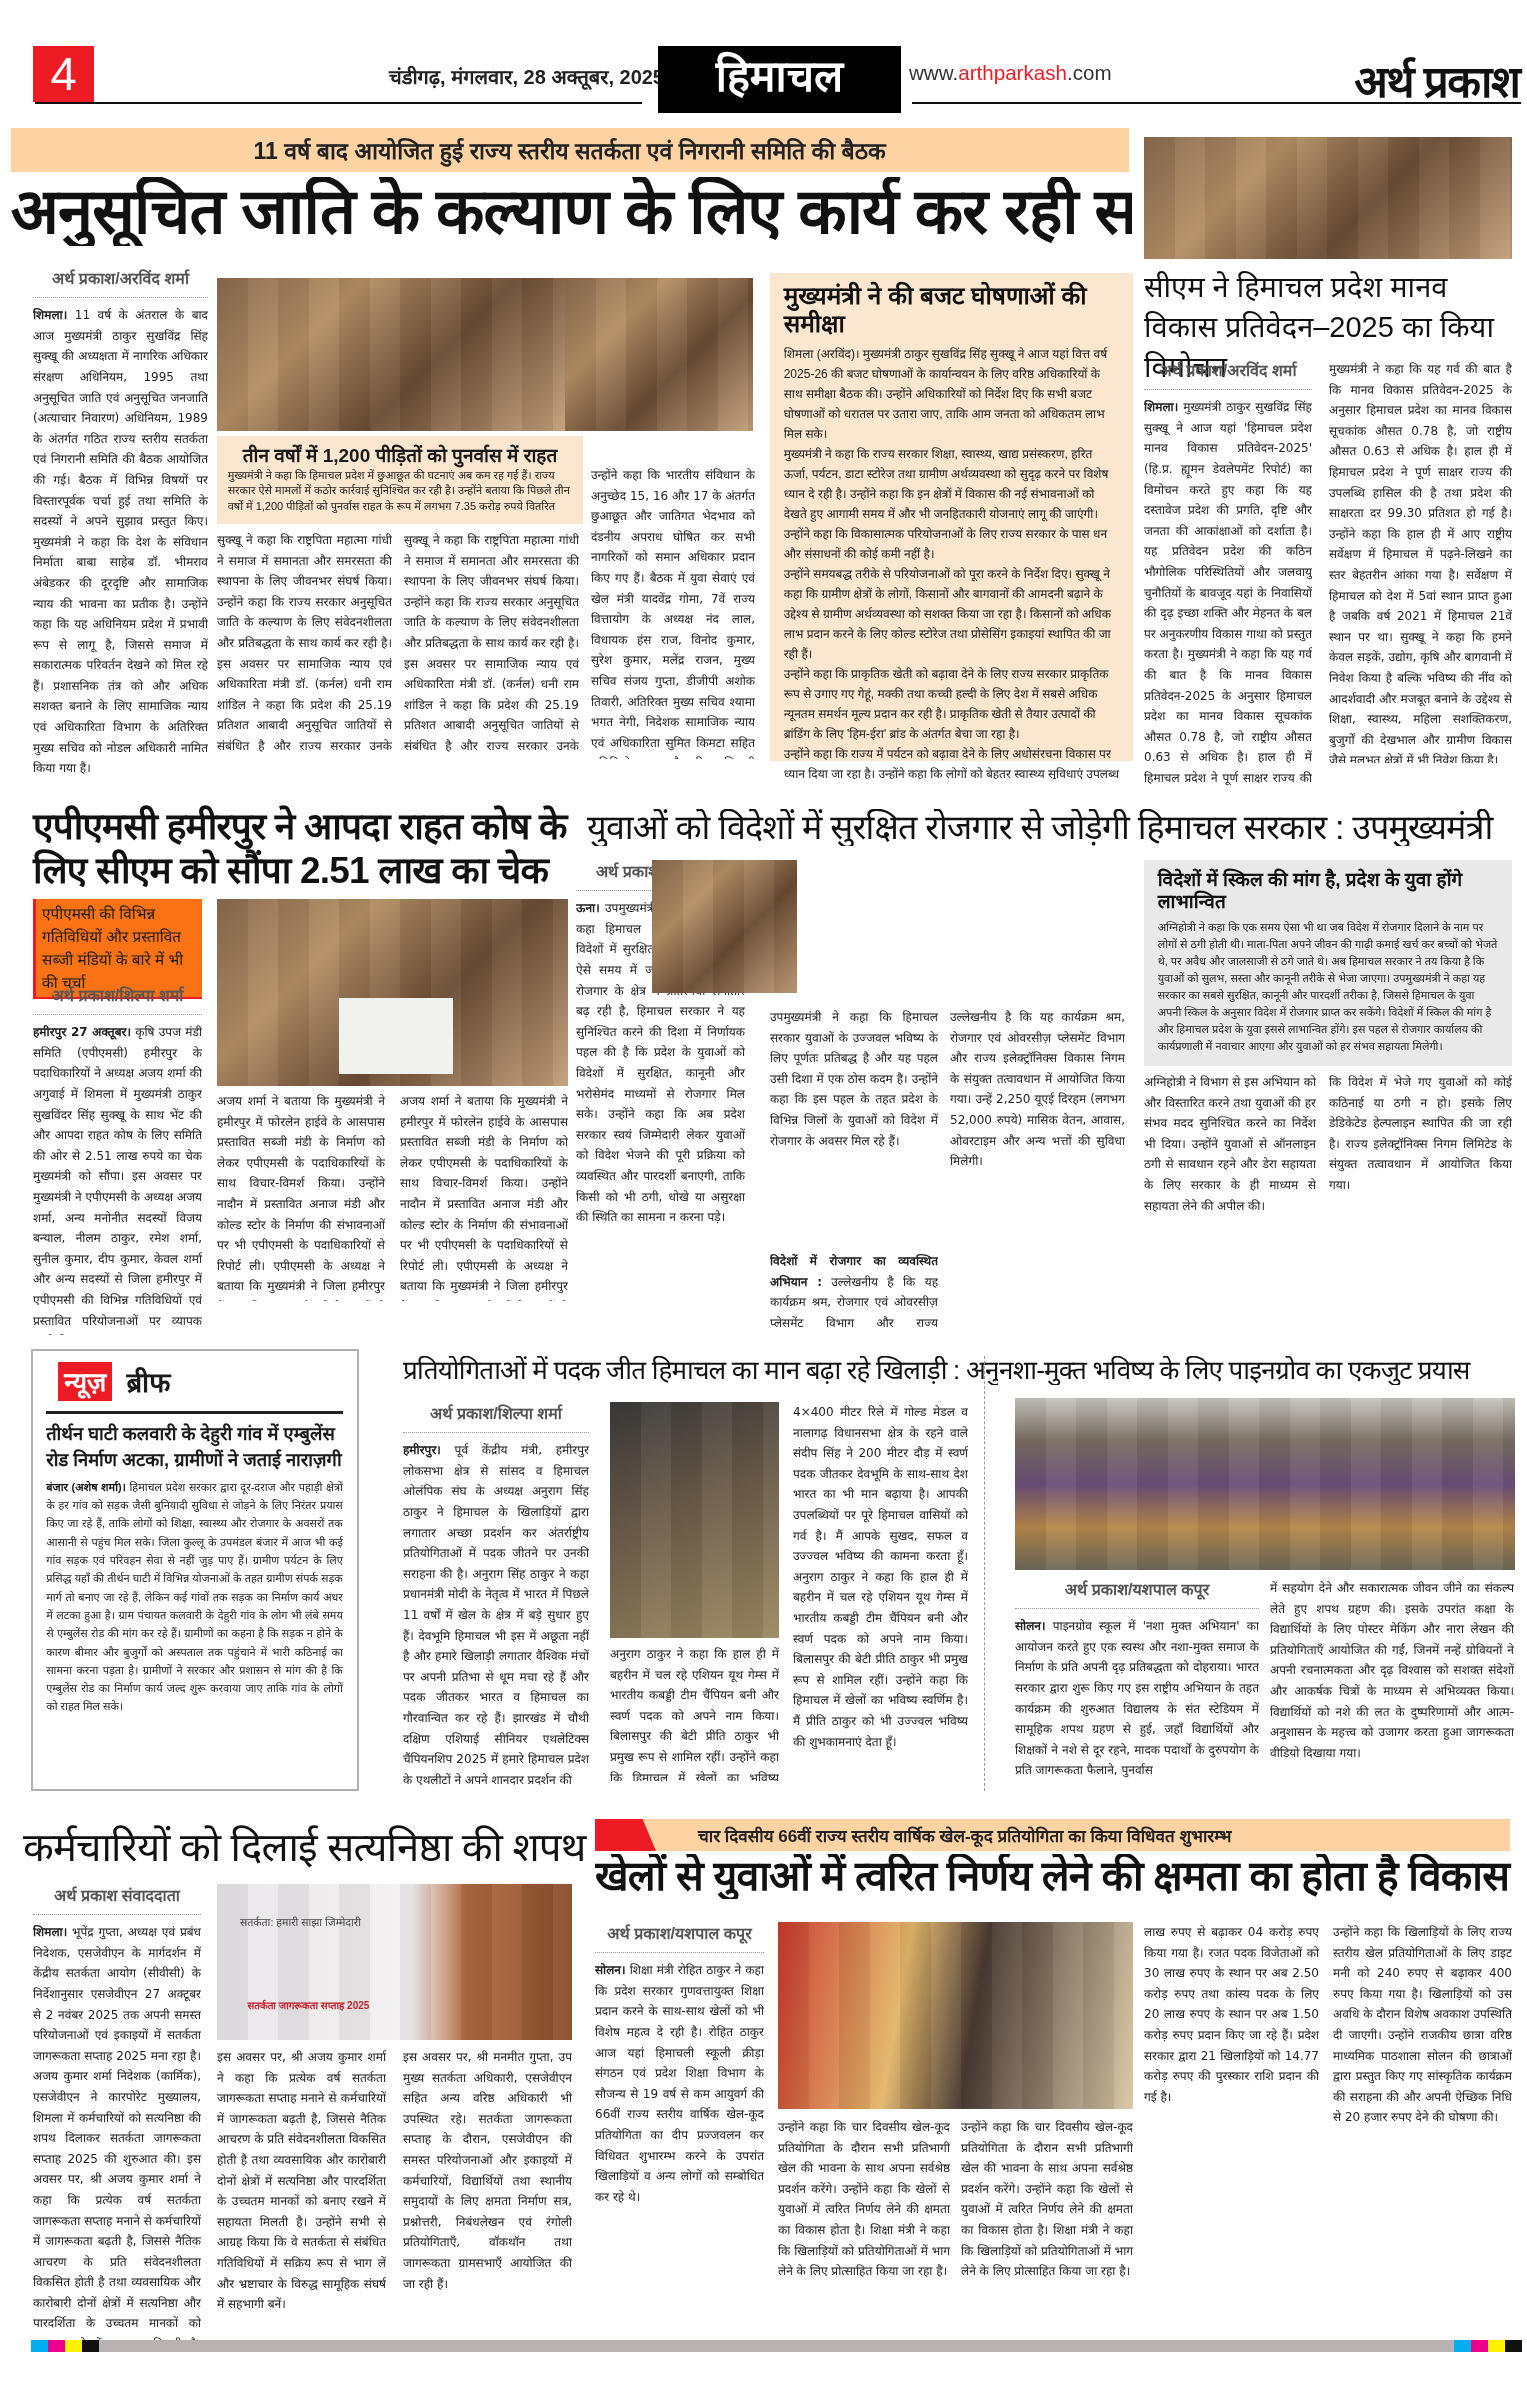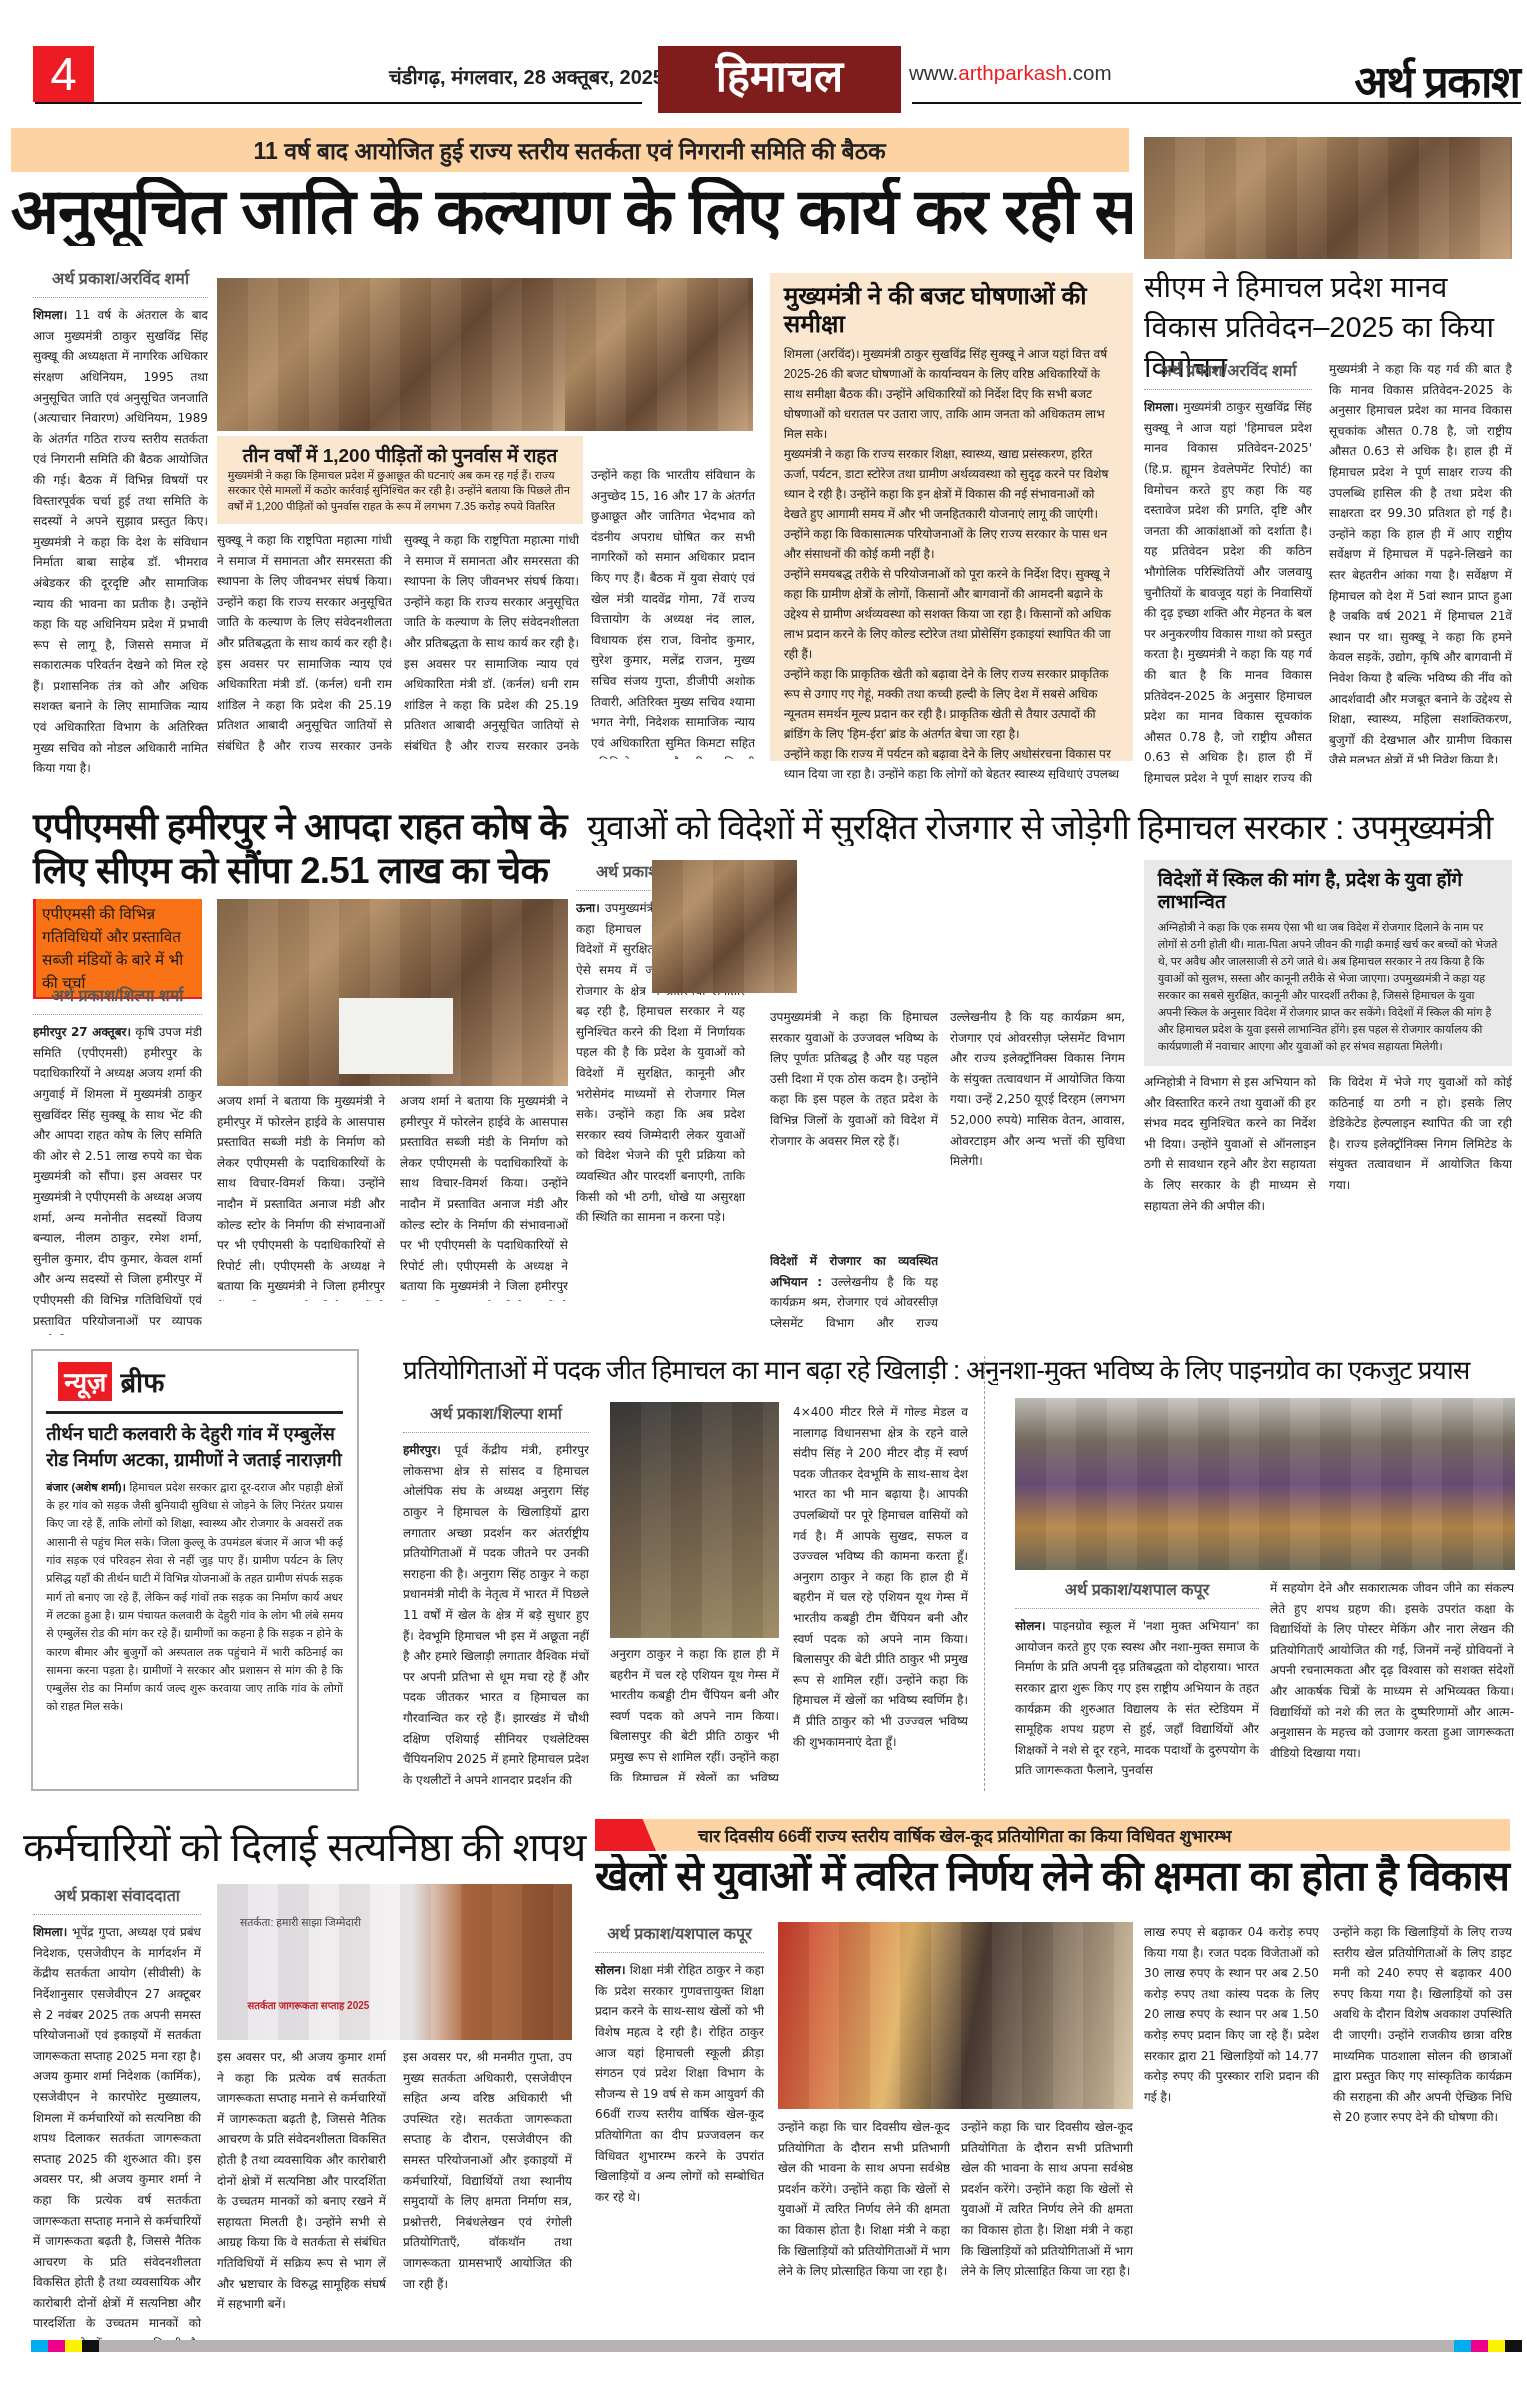--- a/index.html
+++ b/index.html
@@ -22,21 +22,21 @@
   .regbar span { display: block; width: 17px; }
 </style>
 </head>
 <body>
 
 <div class="abs" style="left:0;top:0;width:1527px;height:114px;">
   <div class="abs" style="left:33px;top:46px;width:61px;height:56px;background:#ed1c24;color:#fff;font-family:'Liberation Sans',sans-serif;font-size:47px;line-height:56px;text-align:center;">
     <span>4</span>
   </div>
   <div class="abs cond" style="left:389px;top:63px;font-size:20px;font-weight:bold;color:#222;">चंडीगढ़, मंगलवार, 28 अक्तूबर, 2025</div>
-  <div class="abs" style="left:658px;top:46px;width:243px;height:67px;background:#7f1d1d;color:#fff;font-family:'Liberation Sans',sans-serif;font-weight:bold;font-size:43px;text-align:center;line-height:61px;">
+  <div class="abs" style="left:658px;top:46px;width:243px;height:67px;background:#000000;color:#fff;font-family:'Liberation Sans',sans-serif;font-weight:bold;font-size:43px;text-align:center;line-height:61px;">
     <span>हिमाचल</span>
   </div>
   <div class="abs cond" style="left:909px;top:61px;font-size:20.6px;color:#333;">
     <span>www.</span><span style="color:#ed1c24;">arthparkash</span><span>.com</span>
   </div>
   <div class="abs cond" style="right:7.6px;top:50px;font-size:44px;font-weight:bold;color:#111;letter-spacing:-1.5px;">अर्थ प्रकाश</div>
   <div class="abs" style="left:35px;top:102px;width:607px;height:2.3px;background:#111;"></div>
   <div class="abs" style="left:912px;top:102px;width:609px;height:2.3px;background:#111;"></div>
 </div>
 
@@ -144,21 +144,21 @@
 <div class="abs txt" style="left:1144px;top:1072px;width:172px;height:263px;overflow:hidden;">
   <span>अग्निहोत्री ने विभाग से इस अभियान को और विस्तारित करने तथा युवाओं की हर संभव मदद सुनिश्चित करने का निर्देश भी दिया। उन्होंने युवाओं से ऑनलाइन ठगी से सावधान रहने और डेरा सहायता के लिए सरकार के ही माध्यम से सहायता लेने की अपील की।</span>
 </div>
 <div class="abs txt" style="left:1329px;top:1072px;width:183px;height:263px;overflow:hidden;">
   <span>कि विदेश में भेजे गए युवाओं को कोई कठिनाई या ठगी न हो। इसके लिए डेडिकेटेड हेल्पलाइन स्थापित की जा रही है। राज्य इलेक्ट्रॉनिक्स निगम लिमिटेड के संयुक्त तत्वावधान में आयोजित किया गया।</span>
 </div>
 
 <div class="abs" style="left:30.5px;top:1349px;width:328px;height:442px;border:2.3px solid #b0b0b0;padding:10.7px 13.7px;">
   <div style="display:flex;align-items:center;">
     <span style="background:#ed1c24;color:#fff;font-family:'Liberation Sans',sans-serif;font-weight:bold;font-size:26px;padding:1.5px 6.1px;margin-left:12px;">न्यूज़</span>
-    <span style="font-family:'Liberation Sans',sans-serif;font-weight:bold;font-size:27.5px;margin-left:8px;">ब्रीफ</span>
+    <span style="font-family:'Liberation Sans',sans-serif;font-weight:bold;font-size:27.5px;margin-left:14px;">ब्रीफ</span>
   </div>
   <div style="height:2.3px;background:#222;margin:10.7px 0 7.6px;"></div>
   <div class="cond" style="font-weight:bold;font-size:18.3px;line-height:26px;">तीर्थन घाटी कलवारी के देहुरी गांव में एम्बुलेंस रोड निर्माण अटका, ग्रामीणों ने जताई नाराज़गी</div>
   <div class="cond" style="font-size:11px;line-height:18.3px;margin-top:4.6px;height:294px;overflow:hidden;text-align:justify;">
     <b>बंजार (अशेष शर्मा)।</b>
     <span>हिमाचल प्रदेश सरकार द्वारा दूर-दराज और पहाड़ी क्षेत्रों के हर गांव को सड़क जैसी बुनियादी सुविधा से जोड़ने के लिए निरंतर प्रयास किए जा रहे हैं, ताकि लोगों को शिक्षा, स्वास्थ्य और रोजगार के अवसरों तक आसानी से पहुंच मिल सके। जिला कुल्लू के उपमंडल बंजार में आज भी कई गांव सड़क एवं परिवहन सेवा से नहीं जुड़ पाए हैं। ग्रामीण पर्यटन के लिए प्रसिद्ध यहाँ की तीर्थन घाटी में विभिन्न योजनाओं के तहत ग्रामीण संपर्क सड़क मार्ग तो बनाए जा रहे हैं, लेकिन कई गांवों तक सड़क का निर्माण कार्य अधर में लटका हुआ है। ग्राम पंचायत कलवारी के देहुरी गांव के लोग भी लंबे समय से एम्बुलेंस रोड की मांग कर रहे हैं। ग्रामीणों का कहना है कि सड़क न होने के कारण बीमार और बुजुर्गों को अस्पताल तक पहुंचाने में भारी कठिनाई का सामना करना पड़ता है। ग्रामीणों ने सरकार और प्रशासन से मांग की है कि एम्बुलेंस रोड का निर्माण कार्य जल्द शुरू करवाया जाए ताकि गांव के लोगों को राहत मिल सके।</span>
   </div>
 </div>
 
 <div class="abs hl" style="left:403px;top:1356px;width:595px;font-size:26px;white-space:nowrap;overflow:hidden;font-weight:normal;letter-spacing:-0.8px;">प्रतियोगिताओं में पदक जीत हिमाचल का मान बढ़ा रहे खिलाड़ी : अनुराग</div>

